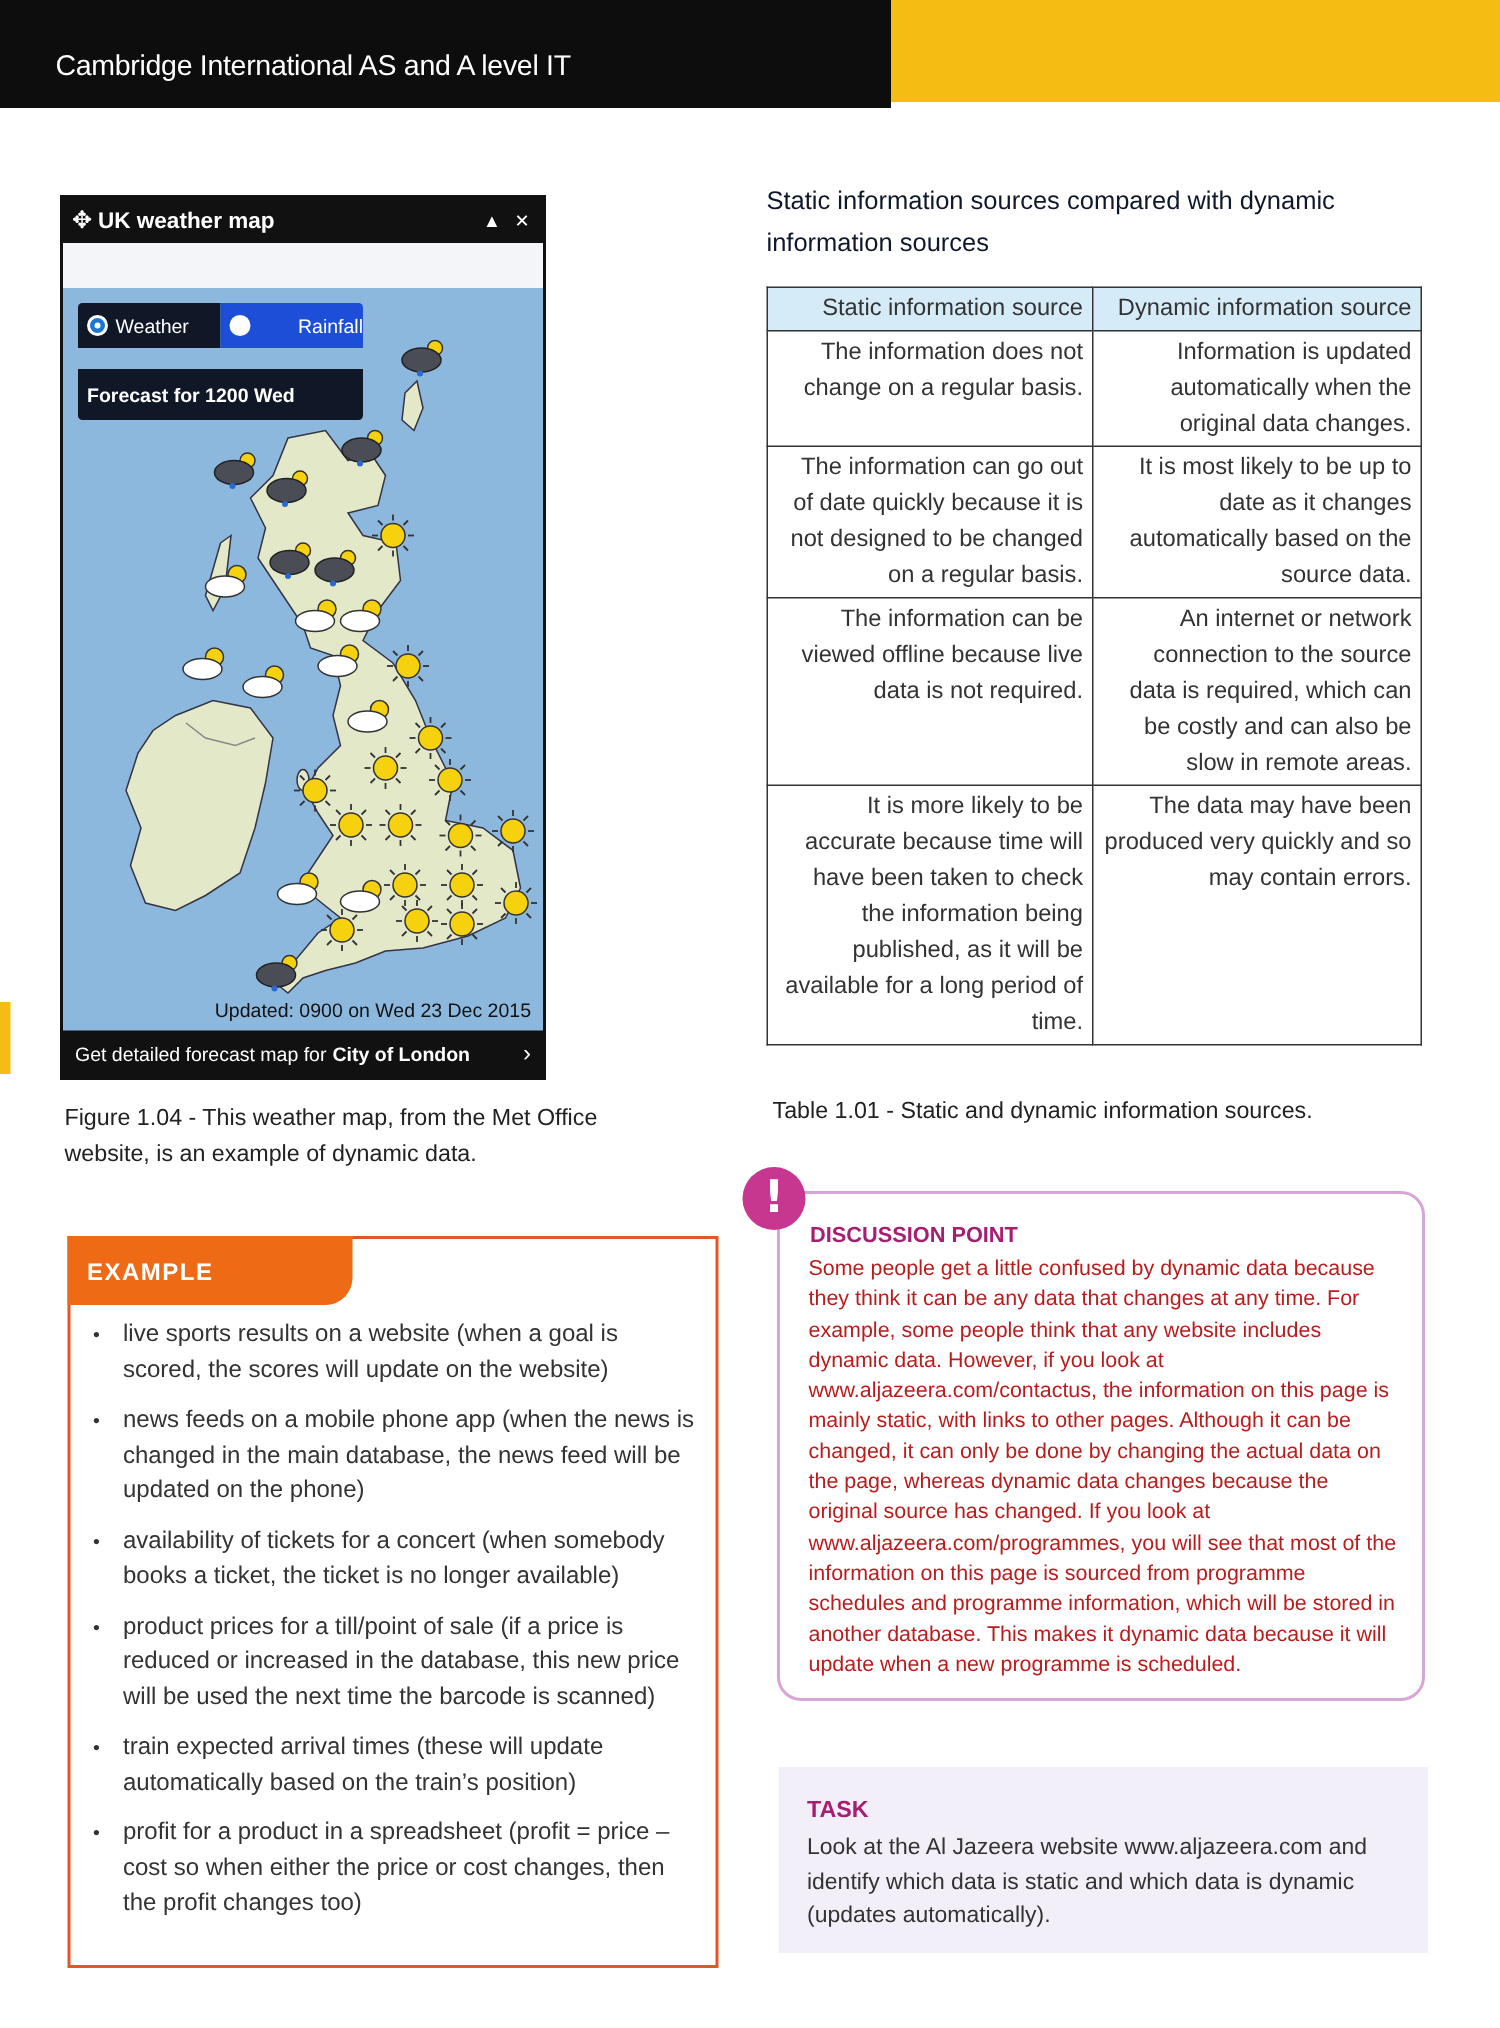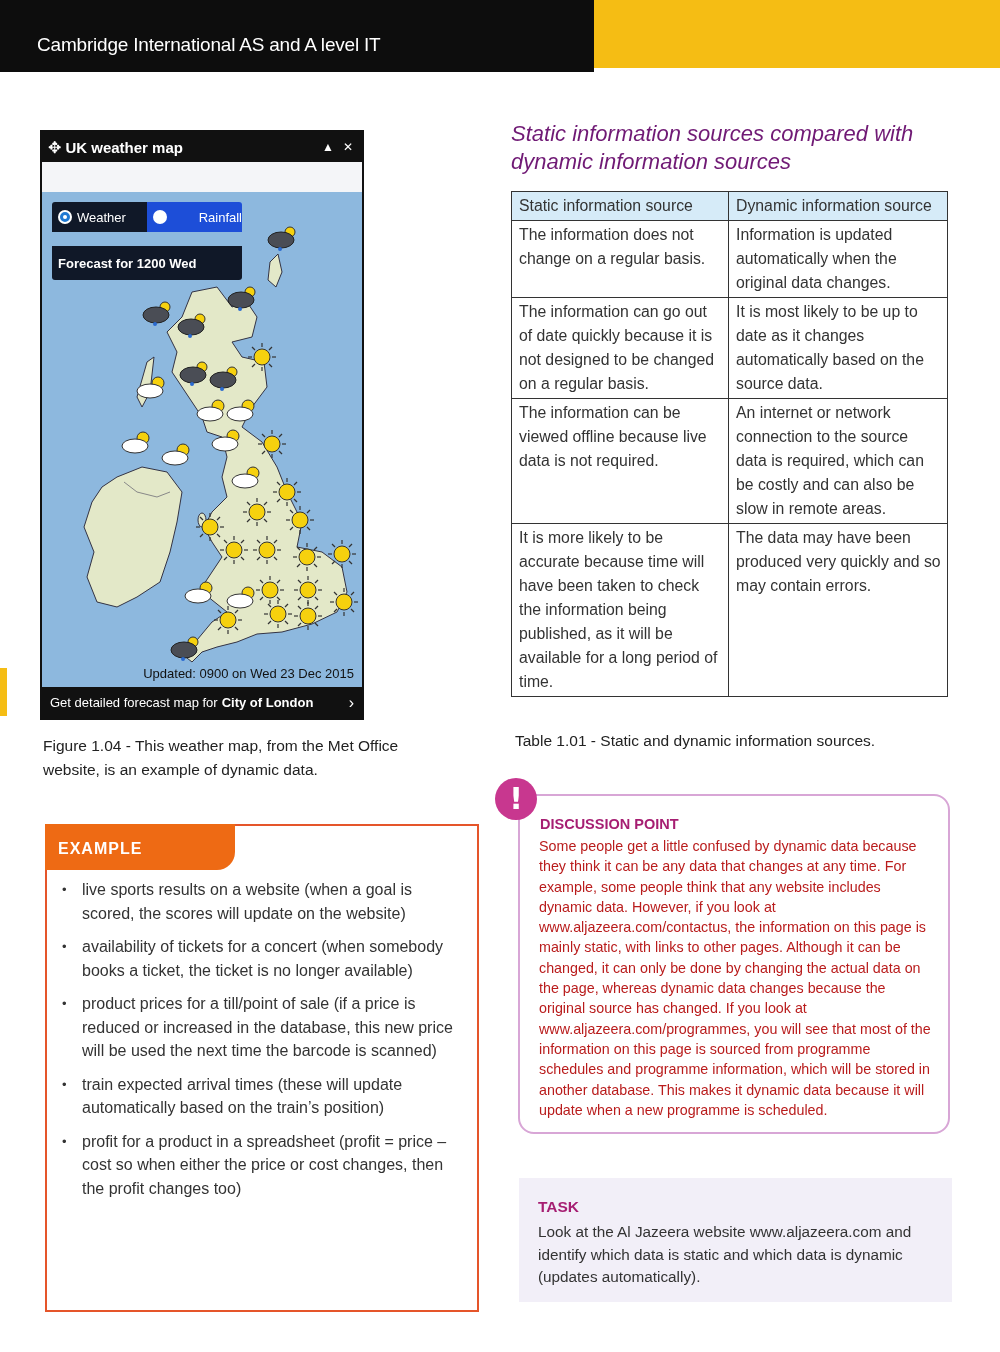--- a/index.html
+++ b/index.html
@@ -31,24 +31,24 @@
   .dot.on::after { content: ""; position: absolute; left: 3px; top: 3px; width: 4px; height: 4px; background: #fff; border-radius: 50%; }
   .forecast-box { margin-top: 14px; height: 34px; background: #101828; color: #fff; font-size: 13px; font-weight: bold; display: flex; align-items: center; padding-left: 6px; border-radius: 0 0 3px 3px; }
   .updated { position: absolute; right: 8px; bottom: 6px; font-size: 13px; color: #111; }
   .widget-footer { height: 31px; display: flex; align-items: center; padding: 0 8px; color: #fff; font-size: 13px; }
   .widget-footer .loc { font-weight: bold; margin-left: 4px; }
   .widget-footer .chev { margin-left: auto; font-size: 16px; }
 
   .caption { position: absolute; font-size: 15.5px; color: #222; line-height: 24px; font-family: "Liberation Sans", sans-serif; }
 
   
-  .section-title { position: absolute; left: 511px; top: 120px; font-size: 22px; color: #701a75; line-height: 28px; font-style: italic; }
+  .section-title { position: absolute; left: 511px; top: 120px; font-size: 17px; color: #0f172a; line-height: 28px; }
 
   table.compare { position: absolute; left: 511px; top: 191px; width: 437px; border-collapse: collapse; font-size: 15.8px; line-height: 24px; color: #333; }
-  table.compare th, table.compare td { border: 1.5px solid #333; vertical-align: top; padding: 2px 6px 2px 7px; text-align: left; font-weight: normal; }
+  table.compare th, table.compare td { border: 1.5px solid #333; vertical-align: top; padding: 2px 6px 2px 7px; text-align: right; font-weight: normal; }
   table.compare th { background: #d6ebf8; }
   table.compare td.c1, table.compare th.c1 { width: 217px; }
 
   
   .example { position: absolute; left: 45px; top: 824px; width: 434px; height: 488px; border: 2px solid #e5552a; }
   .example-tab { position: absolute; left: -2px; top: -2px; width: 190px; height: 46px; background: #ee6a14; border-radius: 0 0 18px 0; color: #fff; font-weight: bold; font-size: 16px; letter-spacing: 1px; padding: 16px 0 0 13px; }
   .example ul { position: absolute; left: 14px; top: 52px; right: 10px; list-style: none; }
   .example li { position: relative; padding-left: 21px; font-size: 16px; line-height: 23.5px; color: #333; margin-bottom: 10px; }
   .example li::before { content: "•"; position: absolute; left: 1px; top: 0; font-size: 13px; }
 
@@ -203,20 +203,21 @@
     </tr>
   </tbody>
 </table>
 
 <div class="caption" style="left:515px; top:729px;">Table 1.01 - Static and dynamic information sources.</div>
 
 <div class="example">
   <div class="example-tab">EXAMPLE</div>
   <ul>
     <li>live sports results on a website (when a goal is scored, the scores will update on the website)</li>
+    <li>news feeds on a mobile phone app (when the news is changed in the main database, the news feed will be updated on the phone)</li>
     <li>availability of tickets for a concert (when somebody books a ticket, the ticket is no longer available)</li>
     <li>product prices for a till/point of sale (if a price is reduced or increased in the database, this new price will be used the next time the barcode is scanned)</li>
     <li>train expected arrival times (these will update automatically based on the train’s position)</li>
     <li>profit for a product in a spreadsheet (profit = price – cost so when either the price or cost changes, then the profit changes too)</li>
   </ul>
 </div>
 
 <div class="discussion"></div>
 <div class="disc-icon">!</div>
 <div class="disc-head">DISCUSSION POINT</div>

